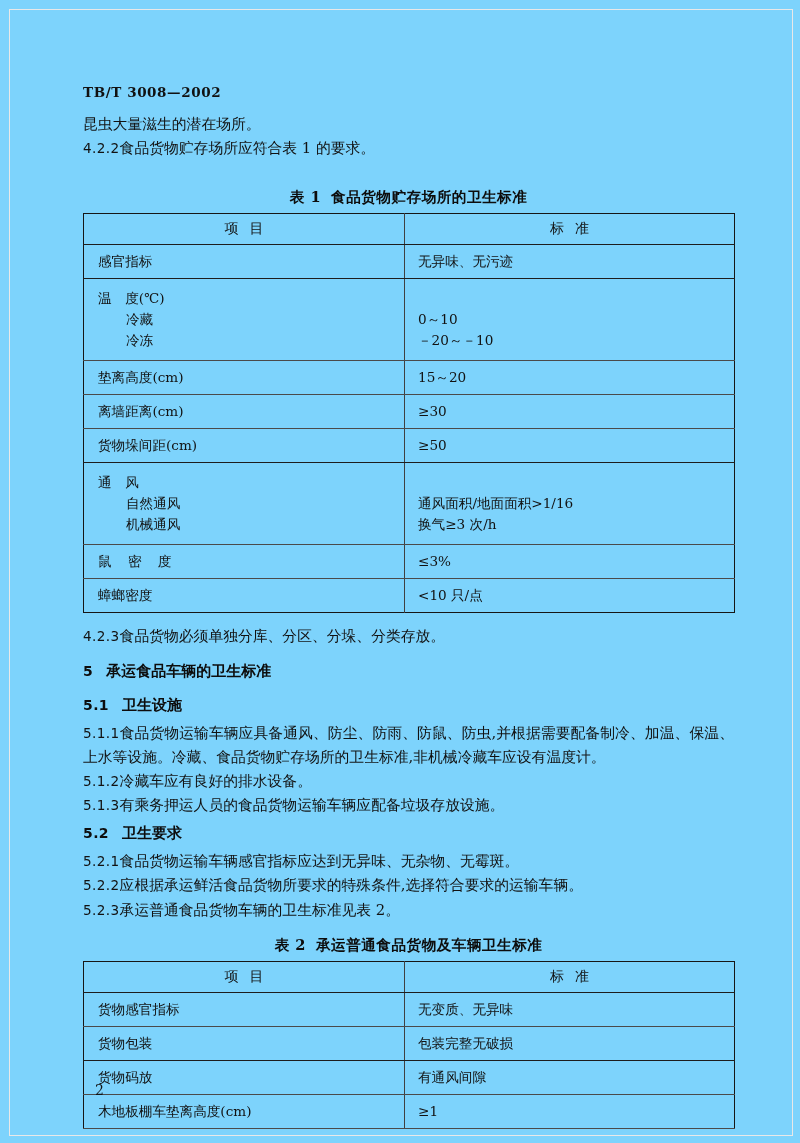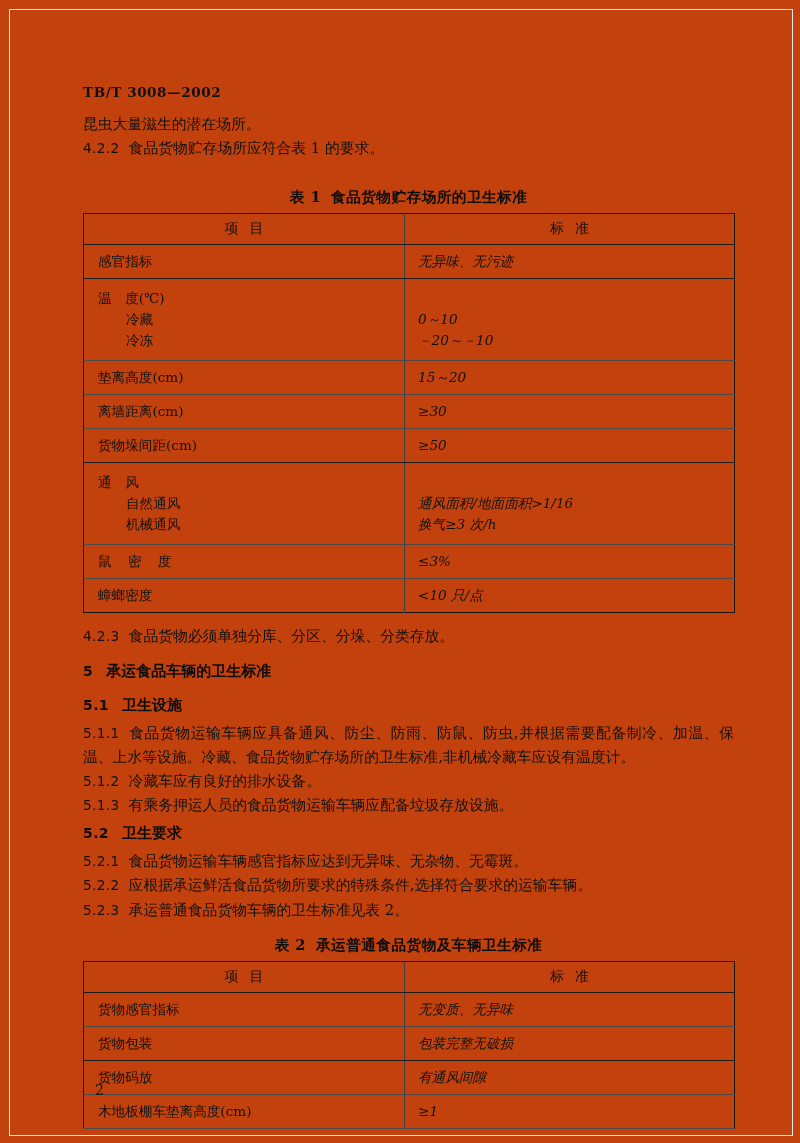--- a/index.html
+++ b/index.html
@@ -9,21 +9,21 @@
     background: #ffffff;
   }
   body {
     font-family: "DejaVu Serif", "Liberation Serif", serif;
     color: #1a1a1a;
   }
   .page {
     position: relative;
     width: 800px;
     height: 1143px;
-    background: #c2410c;
+    background: #7dd3fc;
     box-sizing: border-box;
     overflow: hidden;
   }
   .page-frame {
     position: absolute;
     left: 9px;
     top: 9px;
     width: 782px;
     height: 1125px;
     border: 1px solid #e8e8e8;
@@ -52,21 +52,20 @@
     line-height: 23.5px;
     color: #121212;
     text-align: justify;
     margin: 0;
   }
   .para-first { margin-top: 12px; }
   .clause-num {
     font-family: "DejaVu Sans", "Liberation Sans", sans-serif;
     font-size: 13.6px;
     letter-spacing: 0.4px;
-    margin-right: 9px;
   }
   .clause-num.wide { margin-right: 13px; }
   .heading {
     font-size: 15px;
     font-weight: bold;
     line-height: 23px;
     margin: 0;
     color: #0d0d0d;
   }
   .heading .clause-num {
@@ -126,21 +125,21 @@
     padding: 6px 0 6px 0;
     letter-spacing: 11px;
     text-indent: 11px;
     font-size: 14px;
   }
   .cell {
     padding: 6px 0 6px 14px;
     line-height: 21px;
   }
   .cell.tall { padding-top: 9px; padding-bottom: 9px; }
-  .cell-std { padding-left: 13px; font-style: italic; }
+  .cell-std { padding-left: 13px; }
   .sub { padding-left: 28px; }
   .sp-lbl-2 { letter-spacing: 6px; }
   .num {
     font-family: "DejaVu Serif", "Liberation Serif", serif;
   }
   .blank-line { display: block; height: 21px; }
 
   
   .page-no {
     position: absolute;

